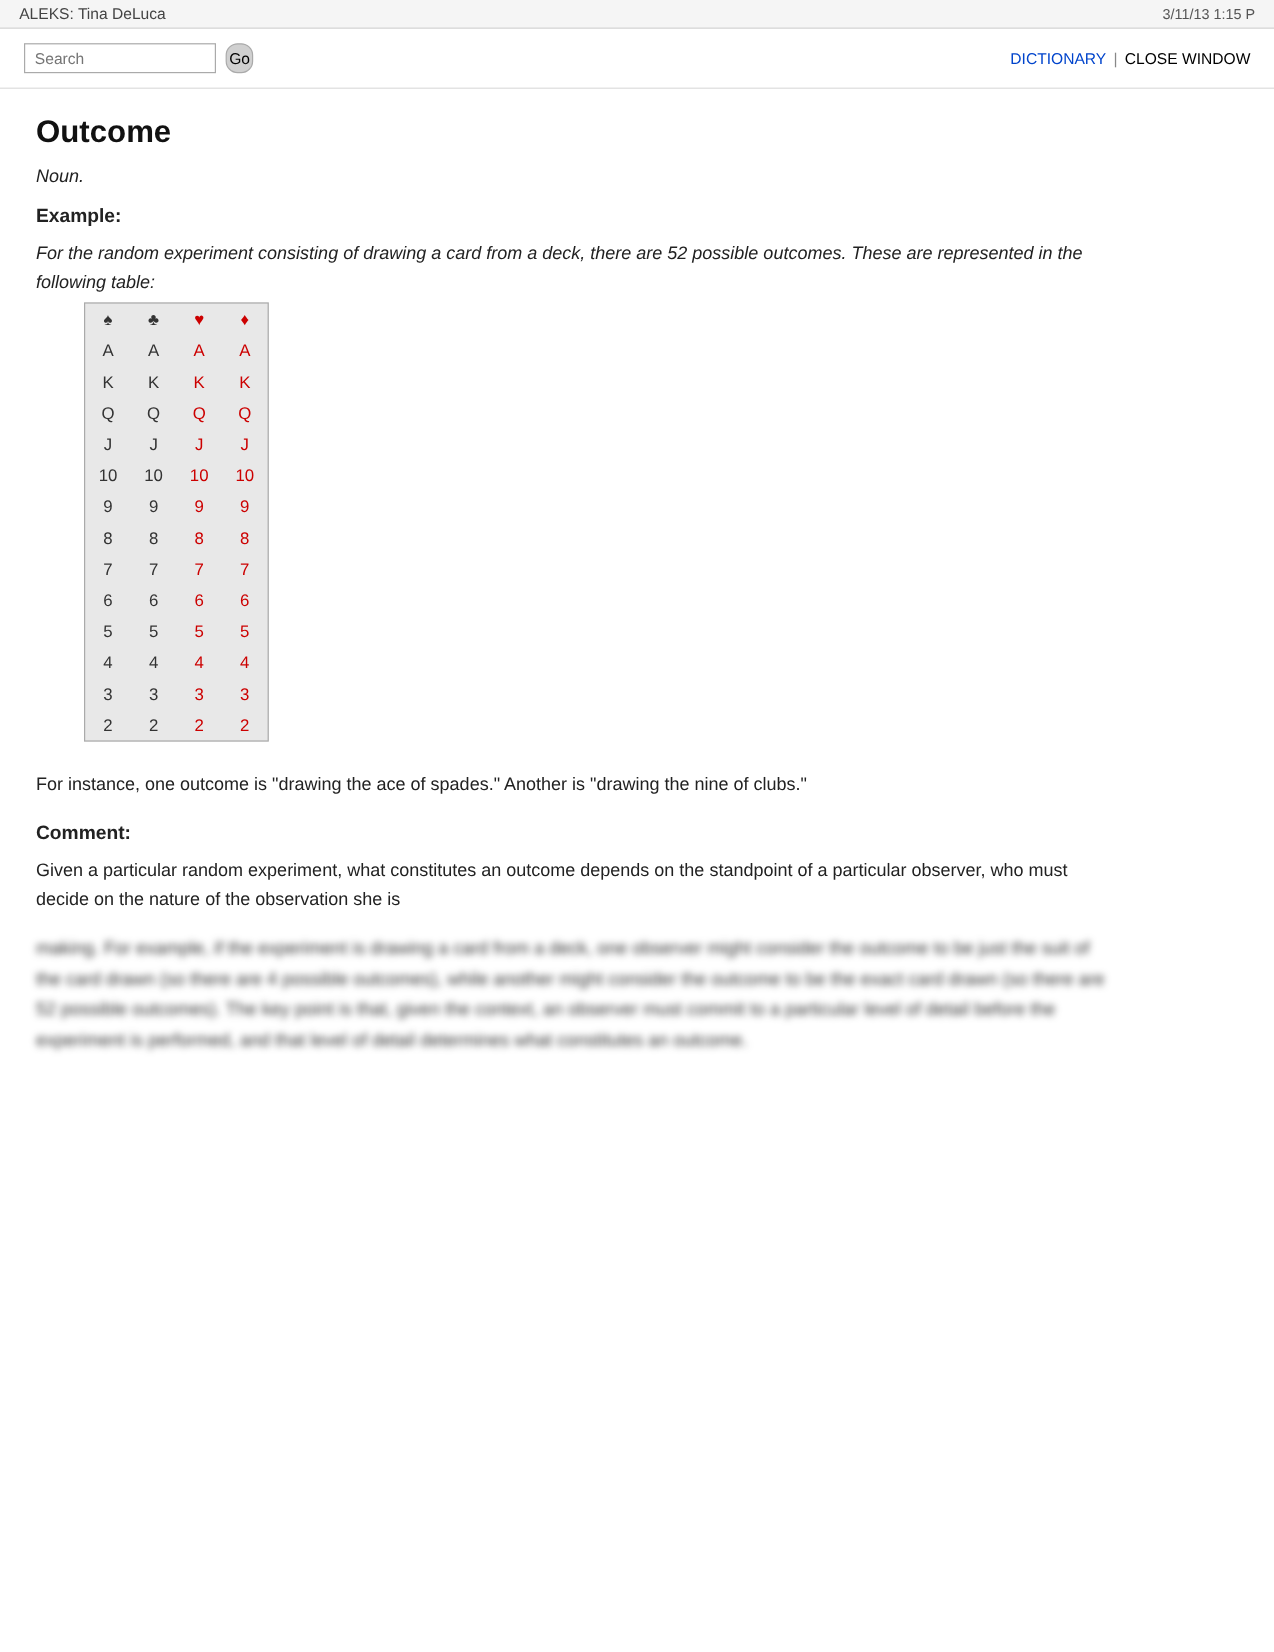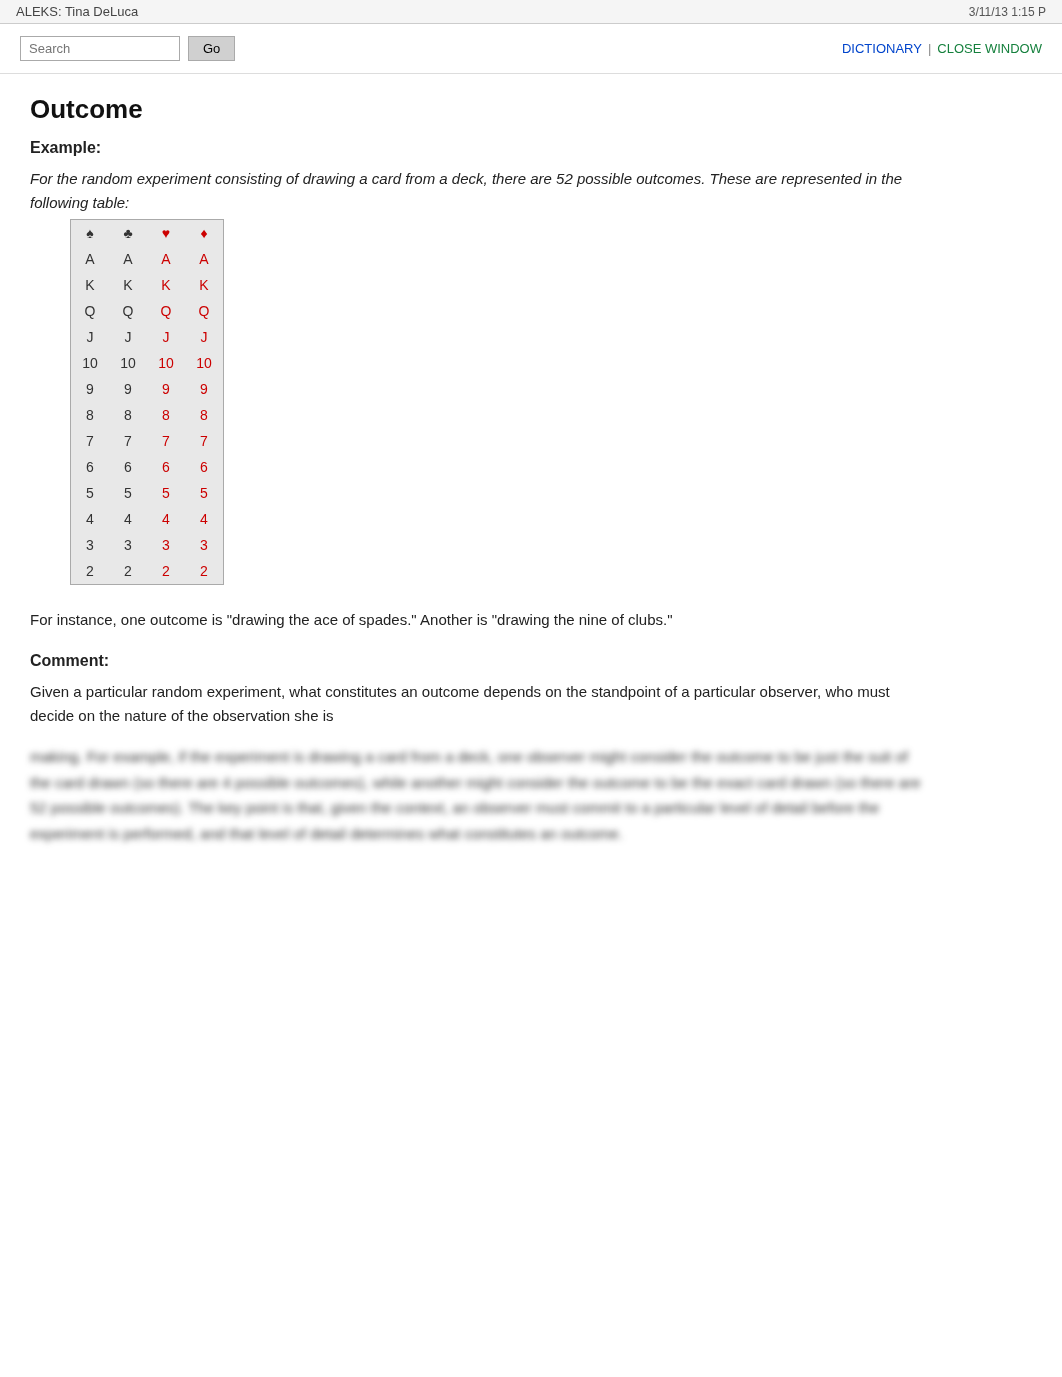--- a/index.html
+++ b/index.html
@@ -48,41 +48,41 @@
     #search-input {
       border: 1px solid #aaa;
       padding: 4px 8px;
       font-size: 13px;
       width: 160px;
       background: #fff;
     }
     #go-button {
       background: #d0d0d0;
       border: 1px solid #aaa;
-      padding: 4px 14px;
+      padding: 4px 2px;
       font-size: 13px;
       cursor: pointer;
-      border-radius: 0;
+      border-radius: 10px;
     }
     #toolbar-right {
       display: flex;
       align-items: center;
       gap: 6px;
       font-size: 13px;
     }
     #dictionary-link {
       color: #0044cc;
       text-decoration: none;
       cursor: pointer;
     }
     #toolbar-separator {
       color: #888;
     }
     #close-window-link {
-      color: #15803d;
+      color: #000000;
       text-decoration: none;
       cursor: pointer;
       font-weight: normal;
     }
 
     
     #content {
       padding: 20px 30px 40px 30px;
       max-width: 960px;
     }
@@ -203,20 +203,21 @@
     <a id="dictionary-link">DICTIONARY</a>
     <span id="toolbar-separator">|</span>
     <a id="close-window-link">CLOSE WINDOW</a>
   </div>
 </div>
 
 <div id="content">
 
   <h1 id="page-title">Outcome</h1>
 
+  <p id="noun-label">Noun.</p>
 
 
   <p id="example-heading">Example:</p>
 
   <p id="example-para">For the random experiment consisting of drawing a card from a deck, there are 52 possible outcomes. These are represented in the following table:</p>
 
   
   <div id="card-table-wrapper">
     <table id="card-table">
       <tbody id="card-table-body">

